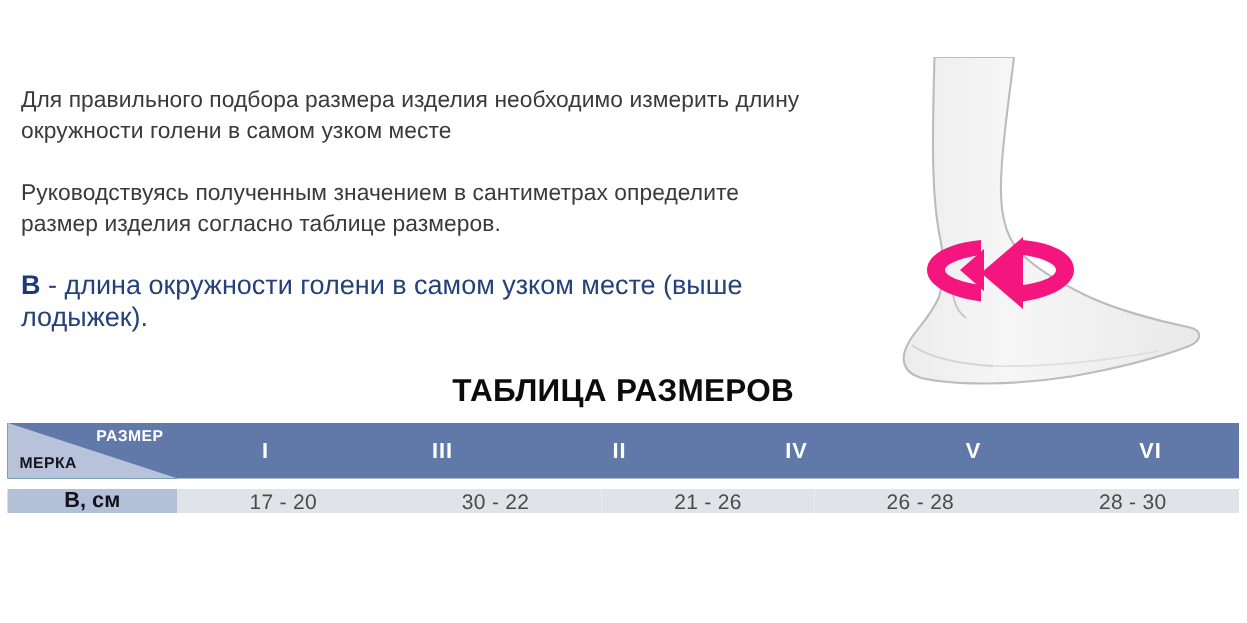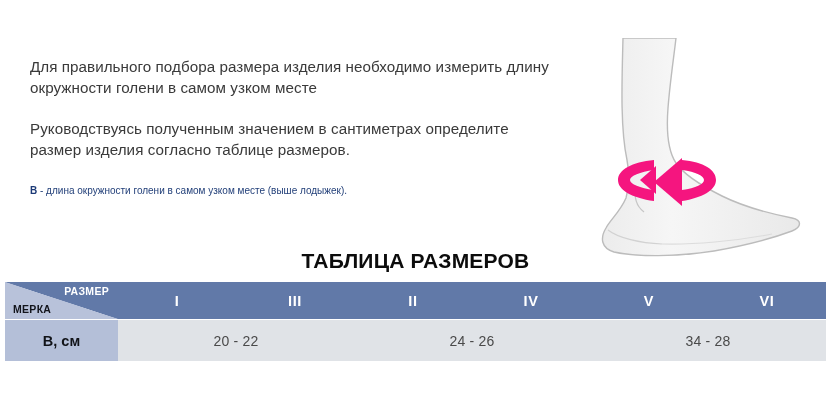--- a/index.html
+++ b/index.html
@@ -18,36 +18,36 @@
 
   #page {
     position: relative;
     width: 831px;
     height: 415px;
   }
 
   
   .instructions {
     position: absolute;
-    left: 30px;
+    left: 14px;
     top: 56px;
     width: 520px;
   }
   .para {
     font-size: 15.2px;
     line-height: 21px;
     color: #3a3a3a;
     margin: 0 0 20px 0;
     letter-spacing: 0.05px;
   }
   .para:last-child { margin-bottom: 0; }
 
   .para-b {
     color: #24417a;
-    font-size: 10px;
+    font-size: 18px;
     line-height: 21px;
     margin: 0;
   }
   .b-letter {
     font-weight: bold;
     color: #1c3a77;
   }
 
   
   .illustration {
@@ -128,22 +128,23 @@
     align-items: center;
     justify-content: center;
     color: #ffffff;
     font-size: 14.5px;
     font-weight: bold;
     letter-spacing: 0.6px;
   }
 
   .tbody-row {
     display: flex;
-    height: 41px;
+    height: 22px;
     margin-top: 1px;
+    align-items: flex-end;
   }
   .td-label {
     width: 113px;
     flex: 0 0 113px;
     background: #b4bfd8;
     display: flex;
     align-items: center;
     justify-content: center;
     font-size: 14.5px;
     font-weight: bold;
@@ -237,20 +238,22 @@
       <div class="th-cell">I</div>
       <div class="th-cell">III</div>
       <div class="th-cell">II</div>
       <div class="th-cell">IV</div>
       <div class="th-cell">V</div>
       <div class="th-cell">VI</div>
     </div>
 
     <div class="tbody-row">
       <div class="td-label">В, см</div>
-      <div class="td-cell">20 - 22</div>
-      <div class="td-cell">24 - 26</div>
-      <div class="td-cell">34 - 28</div>
+      <div class="td-cell">17 - 20</div>
+      <div class="td-cell">30 - 22</div>
+      <div class="td-cell">21 - 26</div>
+      <div class="td-cell">26 - 28</div>
+      <div class="td-cell">28 - 30</div>
     </div>
 
   </div>
 
 </div>
 
 </body></html>

